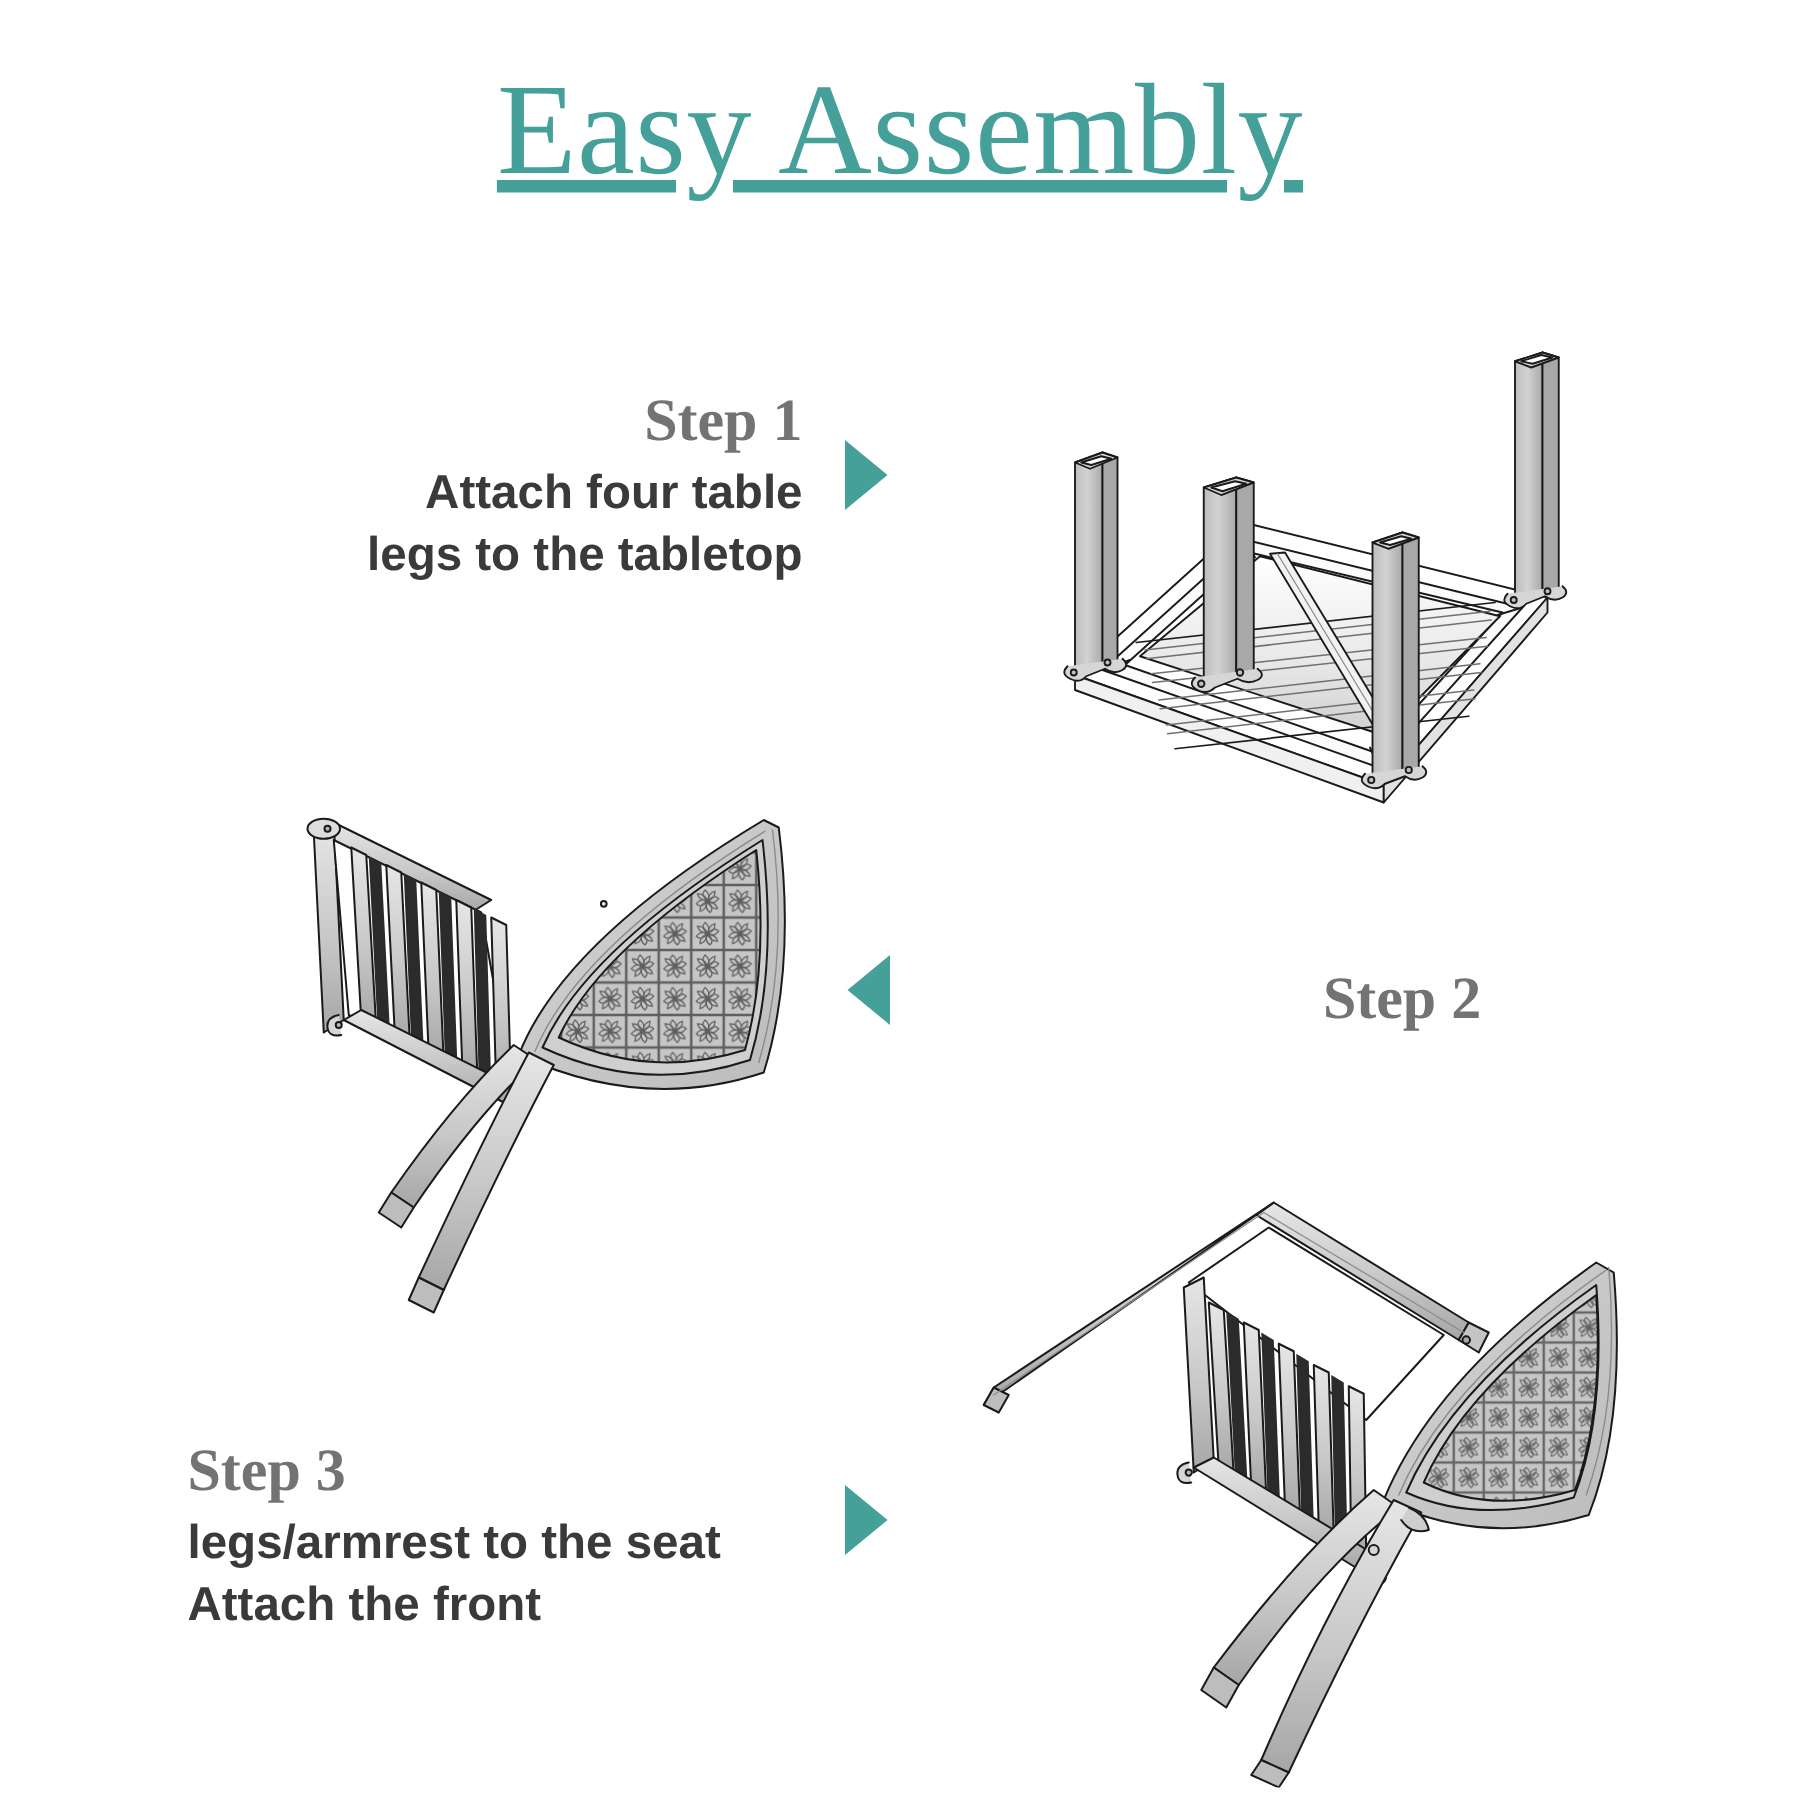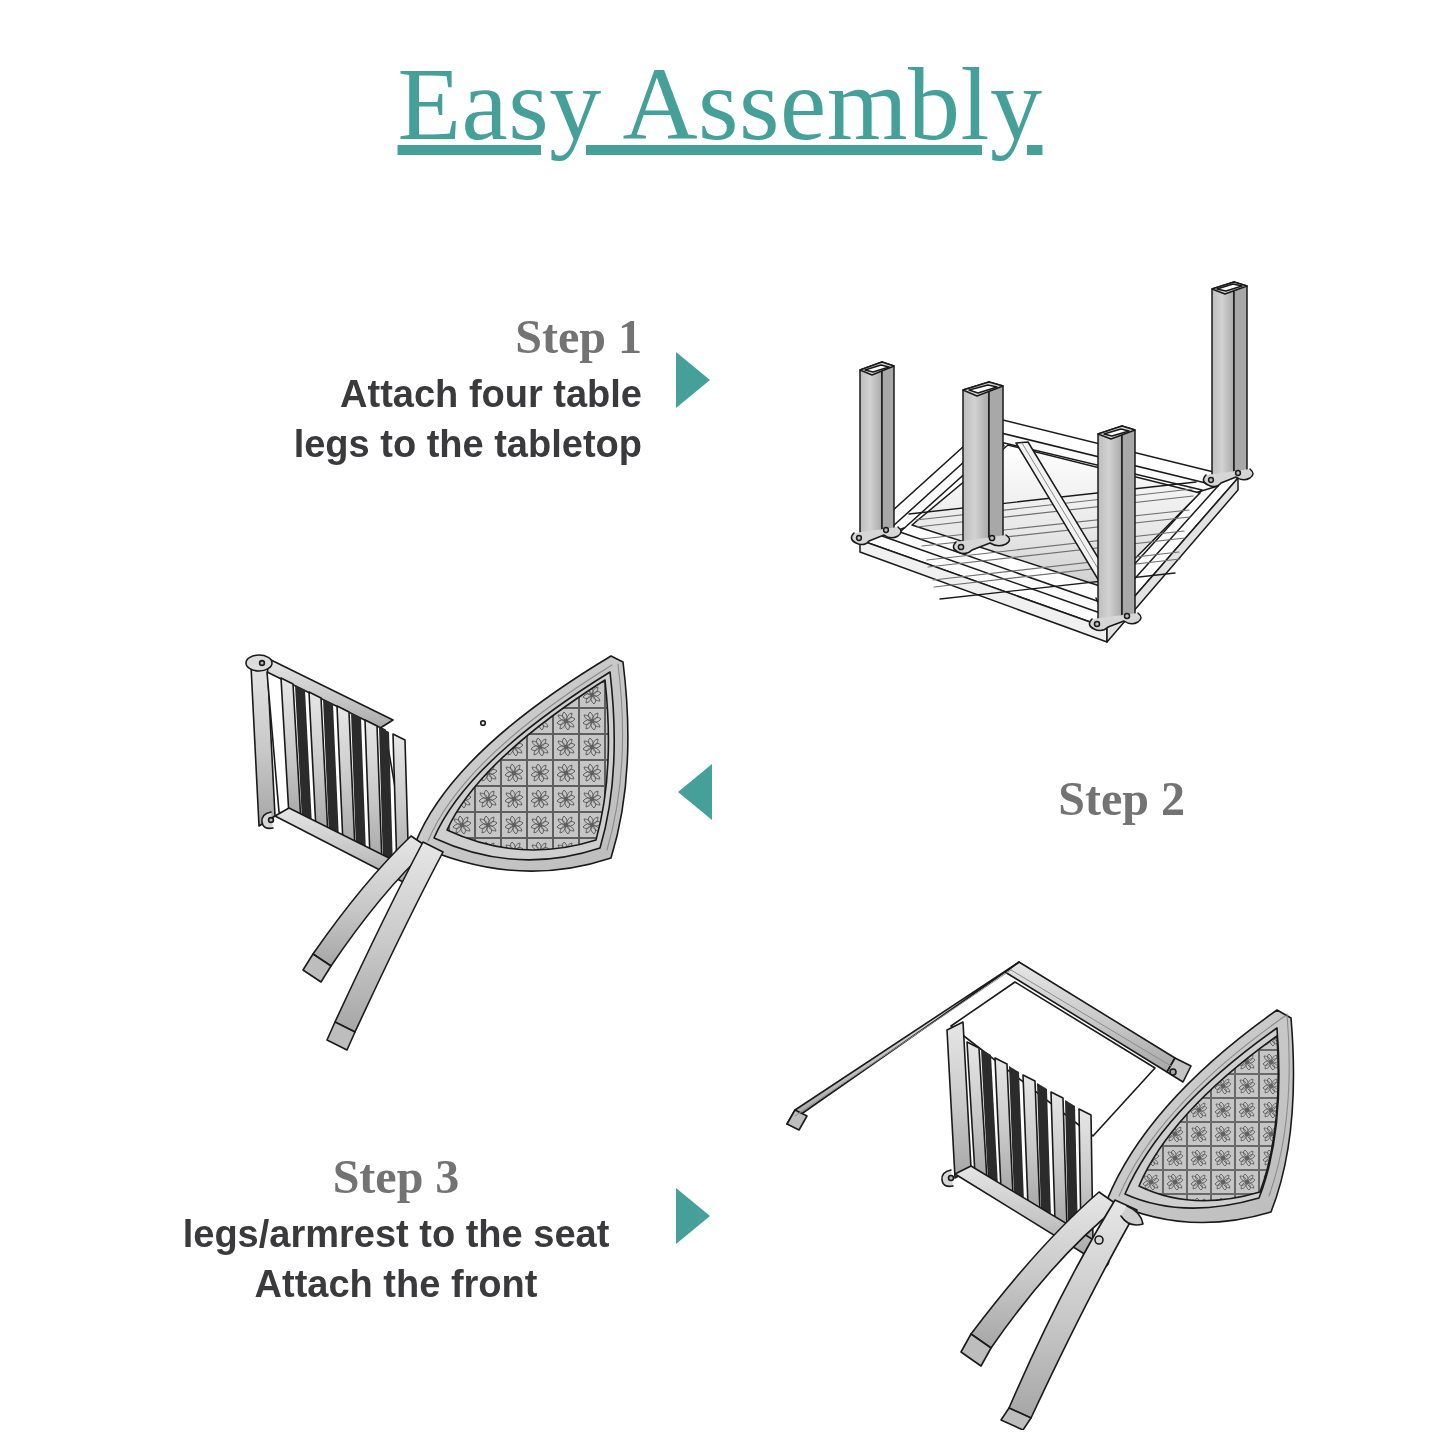--- a/index.html
+++ b/index.html
@@ -51,21 +51,21 @@
     font-family: "Liberation Sans", sans-serif;
     font-weight: 700;
     font-size: 38px;
     line-height: 1.30;
     color: #3a3a3c;
   }
   .step-body .ln { display: block; white-space: nowrap; }
 
   #step1-block { left: 160px; top: 312px; width: 482px; text-align: right; }
   #step2-block { left: 742px; top: 774px; width: 420px; text-align: right; margin-left: 23px; }
-  #step3-block { left: 150px; top: 1152px; width: 492px; text-align: center; }
+  #step3-block { left: 150px; top: 1152px; width: 492px; text-align: left; }
 
   
   .arrow {
     position: absolute;
     width: 0;
     height: 0;
   }
   .arrow.right {
     border-top: 28px solid transparent;
     border-bottom: 28px solid transparent;

